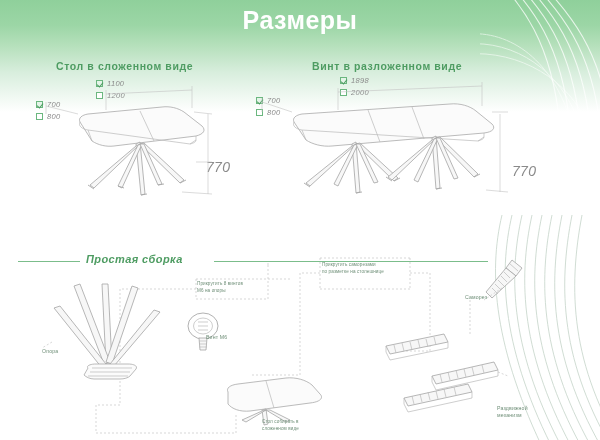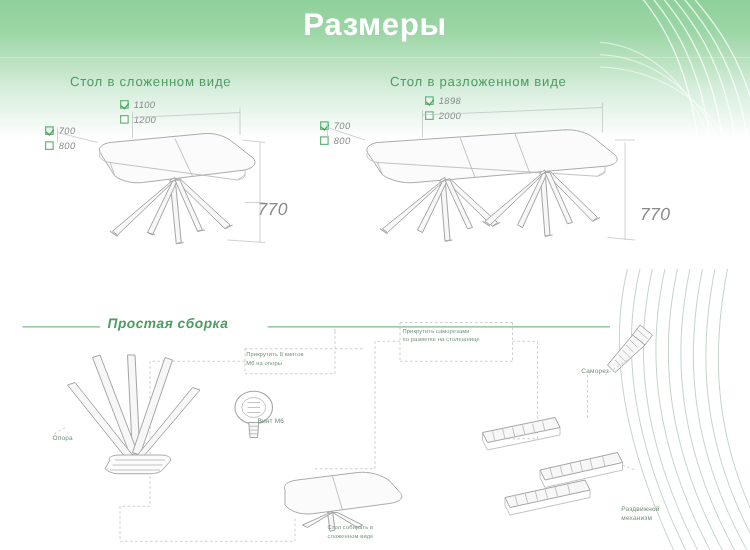--- a/index.html
+++ b/index.html
@@ -29,21 +29,21 @@
     background: linear-gradient(180deg, #b6e0bc 0%, #d8eedd 40%, #ffffff 100%);
   }
 
   
   .swirl-tr { position:absolute; right:-10px; top:-14px; width:130px; height:140px; pointer-events:none; }
   .swirl-br { position:absolute; right:-30px; top:215px; width:150px; height:240px; pointer-events:none; }
 
   
   .sec-label {
     position: absolute;
-    font-size: 10.5px; font-weight: normal; color: #4e9c62;
+    font-size: 10.5px; font-weight: bold; color: #4e9c62;
     letter-spacing: 0.6px;
   }
   #sec-folded { left: 56px; top: 60px; }
   #sec-unfolded { left: 312px; top: 60px; }
 
   .assembly-head { position: absolute; left: 18px; top: 254px; width: 470px; height: 14px; font-style: italic; }
   .assembly-head .ln {
     position:absolute; top: 7px; height:1px; background:#7bbd8b;
   }
   .assembly-head .ln.left  { left: 0px;  width: 62px; }
@@ -196,21 +196,21 @@
     <path class="fill-leg" d="M94,61 L98,60 L78,104 L74,102 Z"></path>
     <path class="fill-leg" d="M96,60 L100,60 L118,100 L114,101 Z"></path>
 
     <path class="ln-med" d="M44,101 L50,105"></path>
     <path class="ln-med" d="M136,99 L142,96"></path>
     <path class="ln-med" d="M97,111 L103,110"></path>
     <path class="ln-med" d="M74,102 L80,104"></path>
     <path class="ln-med" d="M114,101 L120,100"></path>
   </svg>
 
-  <div class="sec-label" id="sec-unfolded">Стол в разложенном виде</div>
+  <div class="sec-label" id="sec-unfolded">Винт в разложенном виде</div>
 
   <div class="dimgroup" id="dim-unfolded-width">
     <div class="dimrow">
       <span class="cbox on"></span>
       <span class="dimval">1898</span>
     </div>
     <div class="dimrow">
       <span class="cbox"></span>
       <span class="dimval">2000</span>
     </div>

